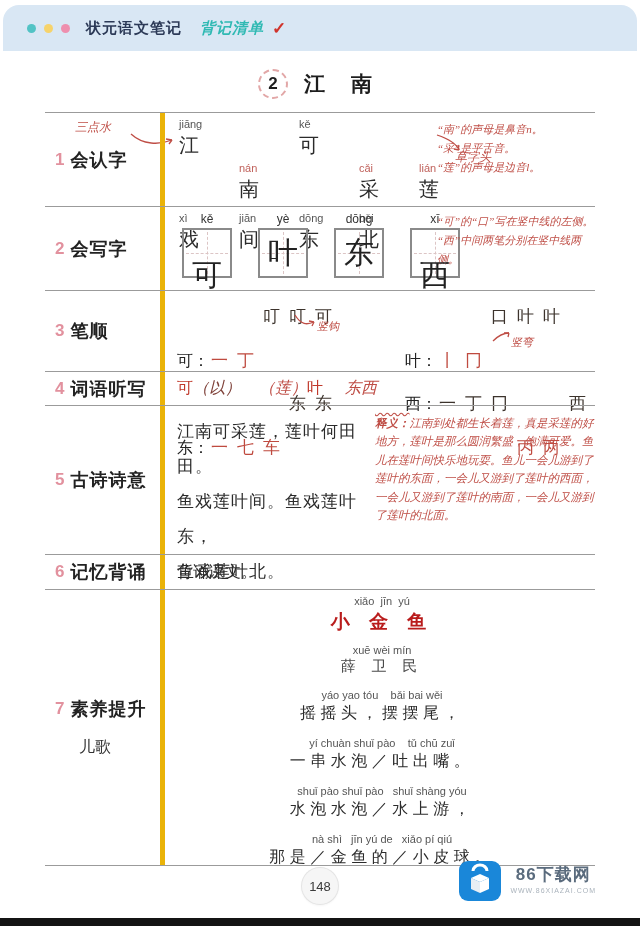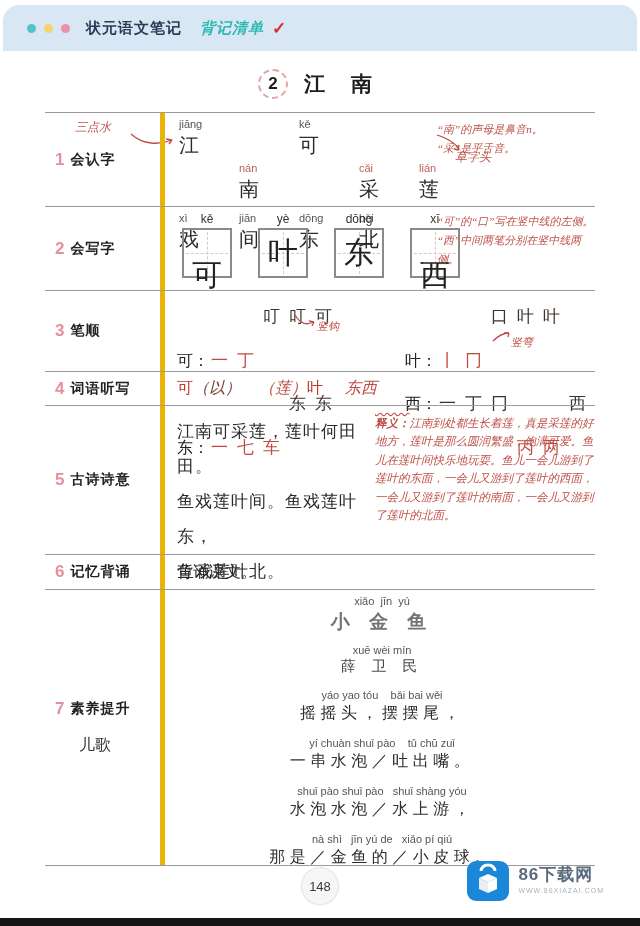--- a/index.html
+++ b/index.html
@@ -16,21 +16,21 @@
   .title-row{position:absolute;top:62px;left:0;width:100%;height:44px;display:flex;align-items:center;justify-content:center;gap:16px;}
   .num-circle{width:30px;height:30px;border:2px dashed #e2a7a7;border-radius:50%;display:flex;align-items:center;justify-content:center;font-weight:bold;font-size:17px;color:#1d1d1d;box-sizing:border-box;}
   .title-text{font-size:21px;font-weight:bold;color:#1d1d1d;letter-spacing:10px;}
   
   .table{position:absolute;left:45px;top:112px;width:550px;border-top:1px solid #9b9b9b;}
   .row{display:flex;border-bottom:1px solid #9b9b9b;position:relative;}
   .r1{height:93px;}.r2{height:83px;}.r3{height:80px;}.r4{height:33px;}.r5{height:148px;}.r6{height:34px;}.r7{height:275px;}
   .cell-label{width:115px;box-sizing:border-box;display:flex;align-items:center;padding-left:10px;gap:6px;flex-shrink:0;}
   .cell-label.col{flex-direction:column;justify-content:center;align-items:flex-start;gap:16px;}
   .rownum{color:#e2919e;font-size:17px;font-weight:bold;}
-  .rowlabel{font-size:14px;font-weight:bold;color:#222;letter-spacing:1px;white-space:nowrap;}
+  .rowlabel{font-size:18px;font-weight:bold;color:#222;letter-spacing:1px;white-space:nowrap;}
   .cell-content{flex:1;border-left:5px solid #eab308;position:relative;box-sizing:border-box;}
   .kai{font-family:"Liberation Serif","DejaVu Serif",serif;}
   .red{color:#c0392b;margin-top:44px;}
   
   .pairline{display:flex;padding-left:14px;margin-top:5px;}
   .pair{width:60px;display:flex;flex-direction:column;}
   .pair .py{font-size:11px;color:#555;height:13px;white-space:pre;}
   .pair .py.red{color:#c0625c;}
   .pair .ch{font-size:20px;margin-top:1px;color:#2b2b2b;}
   .ann{position:absolute;font-size:12px;color:#bf4e46;font-family:"Liberation Serif",serif;font-style:italic;white-space:nowrap;}
@@ -62,28 +62,28 @@
   .poem{padding:8px 0 0 12px;font-size:17px;line-height:35px;width:200px;color:#2b2b2b;letter-spacing:1px;}
   .shiyi-note{position:absolute;left:210px;top:8px;width:224px;font-size:11.5px;line-height:1.6;color:#bf4e46;font-family:"Liberation Serif",serif;font-style:italic;}
   .shiyi-note .lbl{font-weight:bold;text-decoration:overline wavy #bf4e46;}
   
   .beisong{display:flex;align-items:center;height:100%;padding-left:12px;font-size:16px;color:#2b2b2b;}
   
   .sublabel{margin-left:24px;font-size:16px;color:#333;font-weight:normal;}
   .erge{padding-top:5px;margin-left:72px;width:290px;display:flex;flex-direction:column;}
   .erge .py{font-size:11px;color:#555;white-space:pre;display:block;}
   .erge-title{text-align:center;}
-  .erge-title .t{font-size:19px;font-weight:bold;letter-spacing:7px;margin-top:2px;color:#737373;}
+  .erge-title .t{font-size:19px;font-weight:bold;letter-spacing:7px;margin-top:2px;color:#b91c1c;}
   .erge-author{text-align:center;margin-top:9px;}
   .erge-author .t{font-size:15px;color:#4a4a4a;letter-spacing:6px;margin-top:1px;}
   .erge-line{margin-top:13px;text-align:center;}
   .erge-line .t{font-size:16px;letter-spacing:4.5px;margin-top:2px;display:block;color:#2b2b2b;}
   
   .page-circle{position:absolute;left:302px;top:868px;width:36px;height:36px;border-radius:50%;background:#f6f6f6;box-shadow:0 0 0 1px #e4e4e4, 0 1px 3px rgba(0,0,0,.08);display:flex;align-items:center;justify-content:center;font-size:13px;color:#3a3a3a;}
-  .watermark{position:absolute;right:36px;top:858px;display:flex;align-items:center;gap:8px;}
+  .watermark{position:absolute;right:44px;top:858px;display:flex;align-items:center;gap:8px;text-align:center;}
   .wm-text{display:flex;flex-direction:column;line-height:1.2;}
   .wm-name{font-size:17px;font-weight:bold;color:#5a6b7d;letter-spacing:1px;}
   .wm-url{font-size:7px;color:#aab3bc;letter-spacing:1px;margin-top:2px;}
   .bottom-strip{position:absolute;left:0;right:0;bottom:0;height:8px;background:#141414;}
 </style>
 </head>
 <body>
 
 <div class="page">
 
@@ -155,20 +155,21 @@
             </div>
         </div>
         <svg class="arr" style="left:268px;top:20px;" width="28" height="20">
             <path d="M4 2 C 16 6, 24 12, 26 17"></path>
             <path d="M26 17 l-1 -5 m1 5 l-5 -1"></path>
           </svg>
         <div class="ann" style="left:290px;top:36px;">草字头</div>
         <div class="rednotes">
           <div>“南”的声母是鼻音n。</div>
           <div>“采”是平舌音。</div>
+          <div>“莲”的声母是边音l。</div>
         </div>
       </div>
     </div>
 
     <div class="row r2">
       <div class="cell-label">
         <span class="rownum">2</span>
         <span class="rowlabel">会写字</span>
       </div>
       <div class="cell-content">

